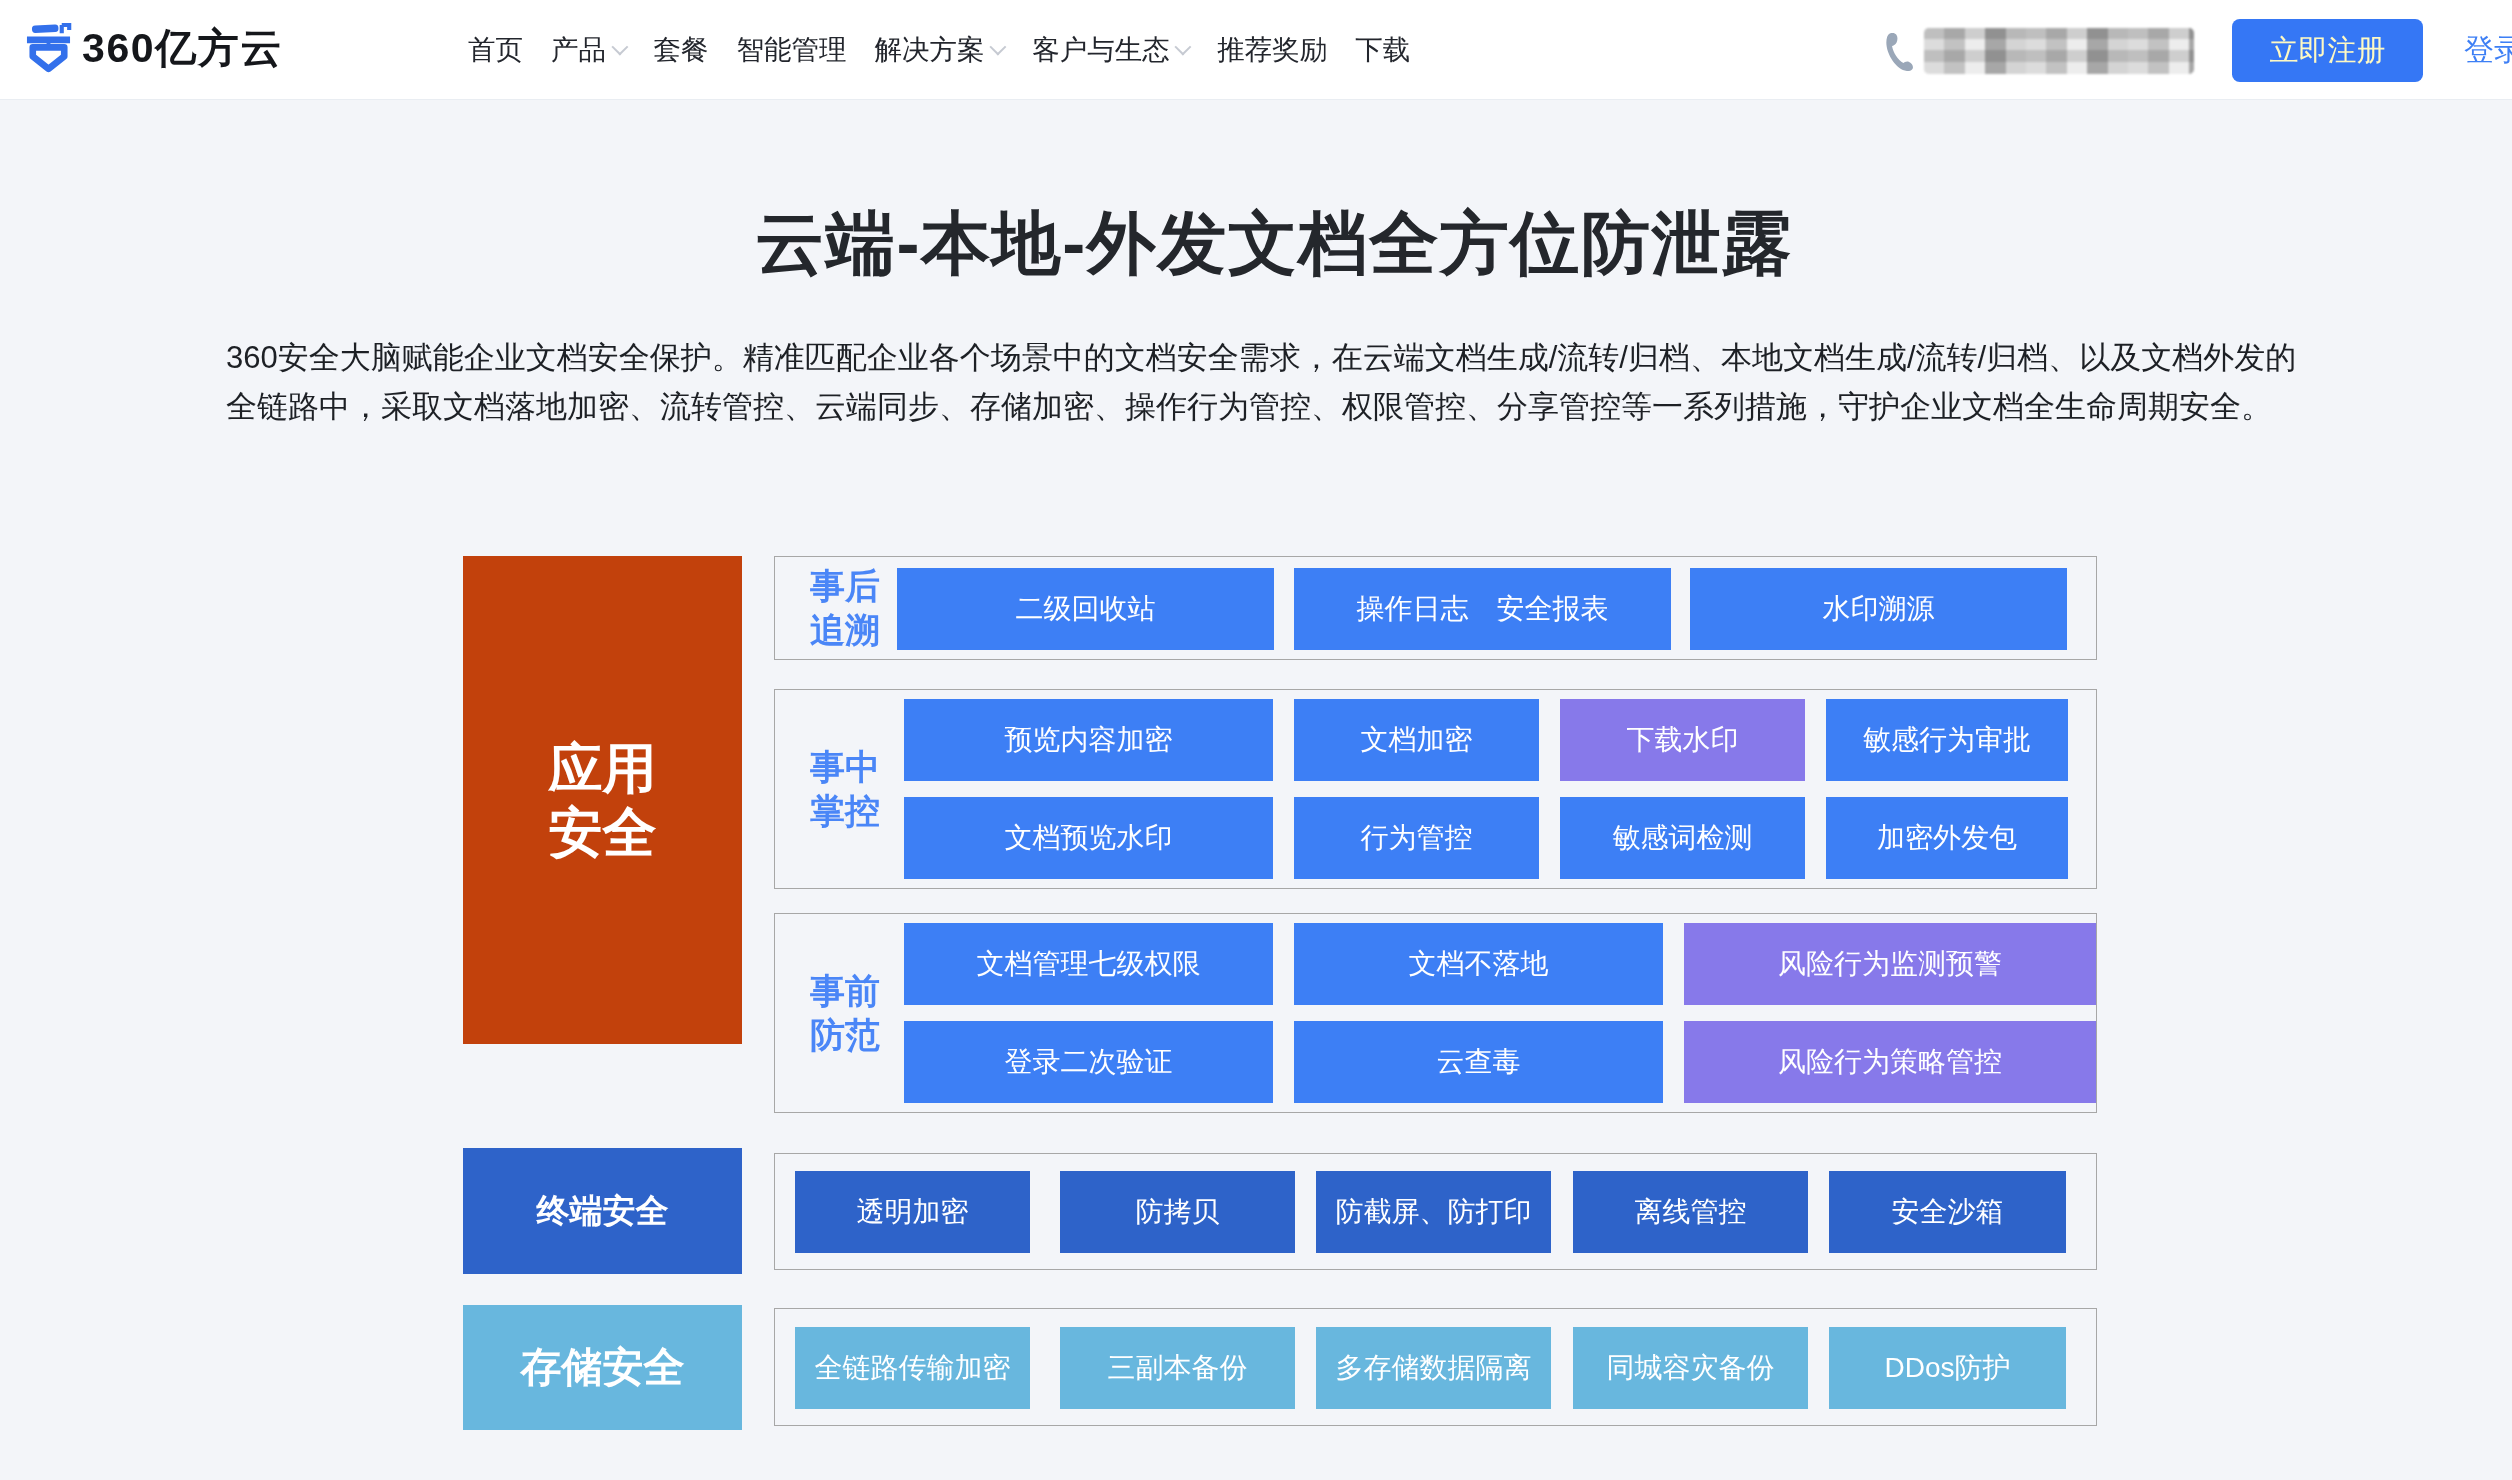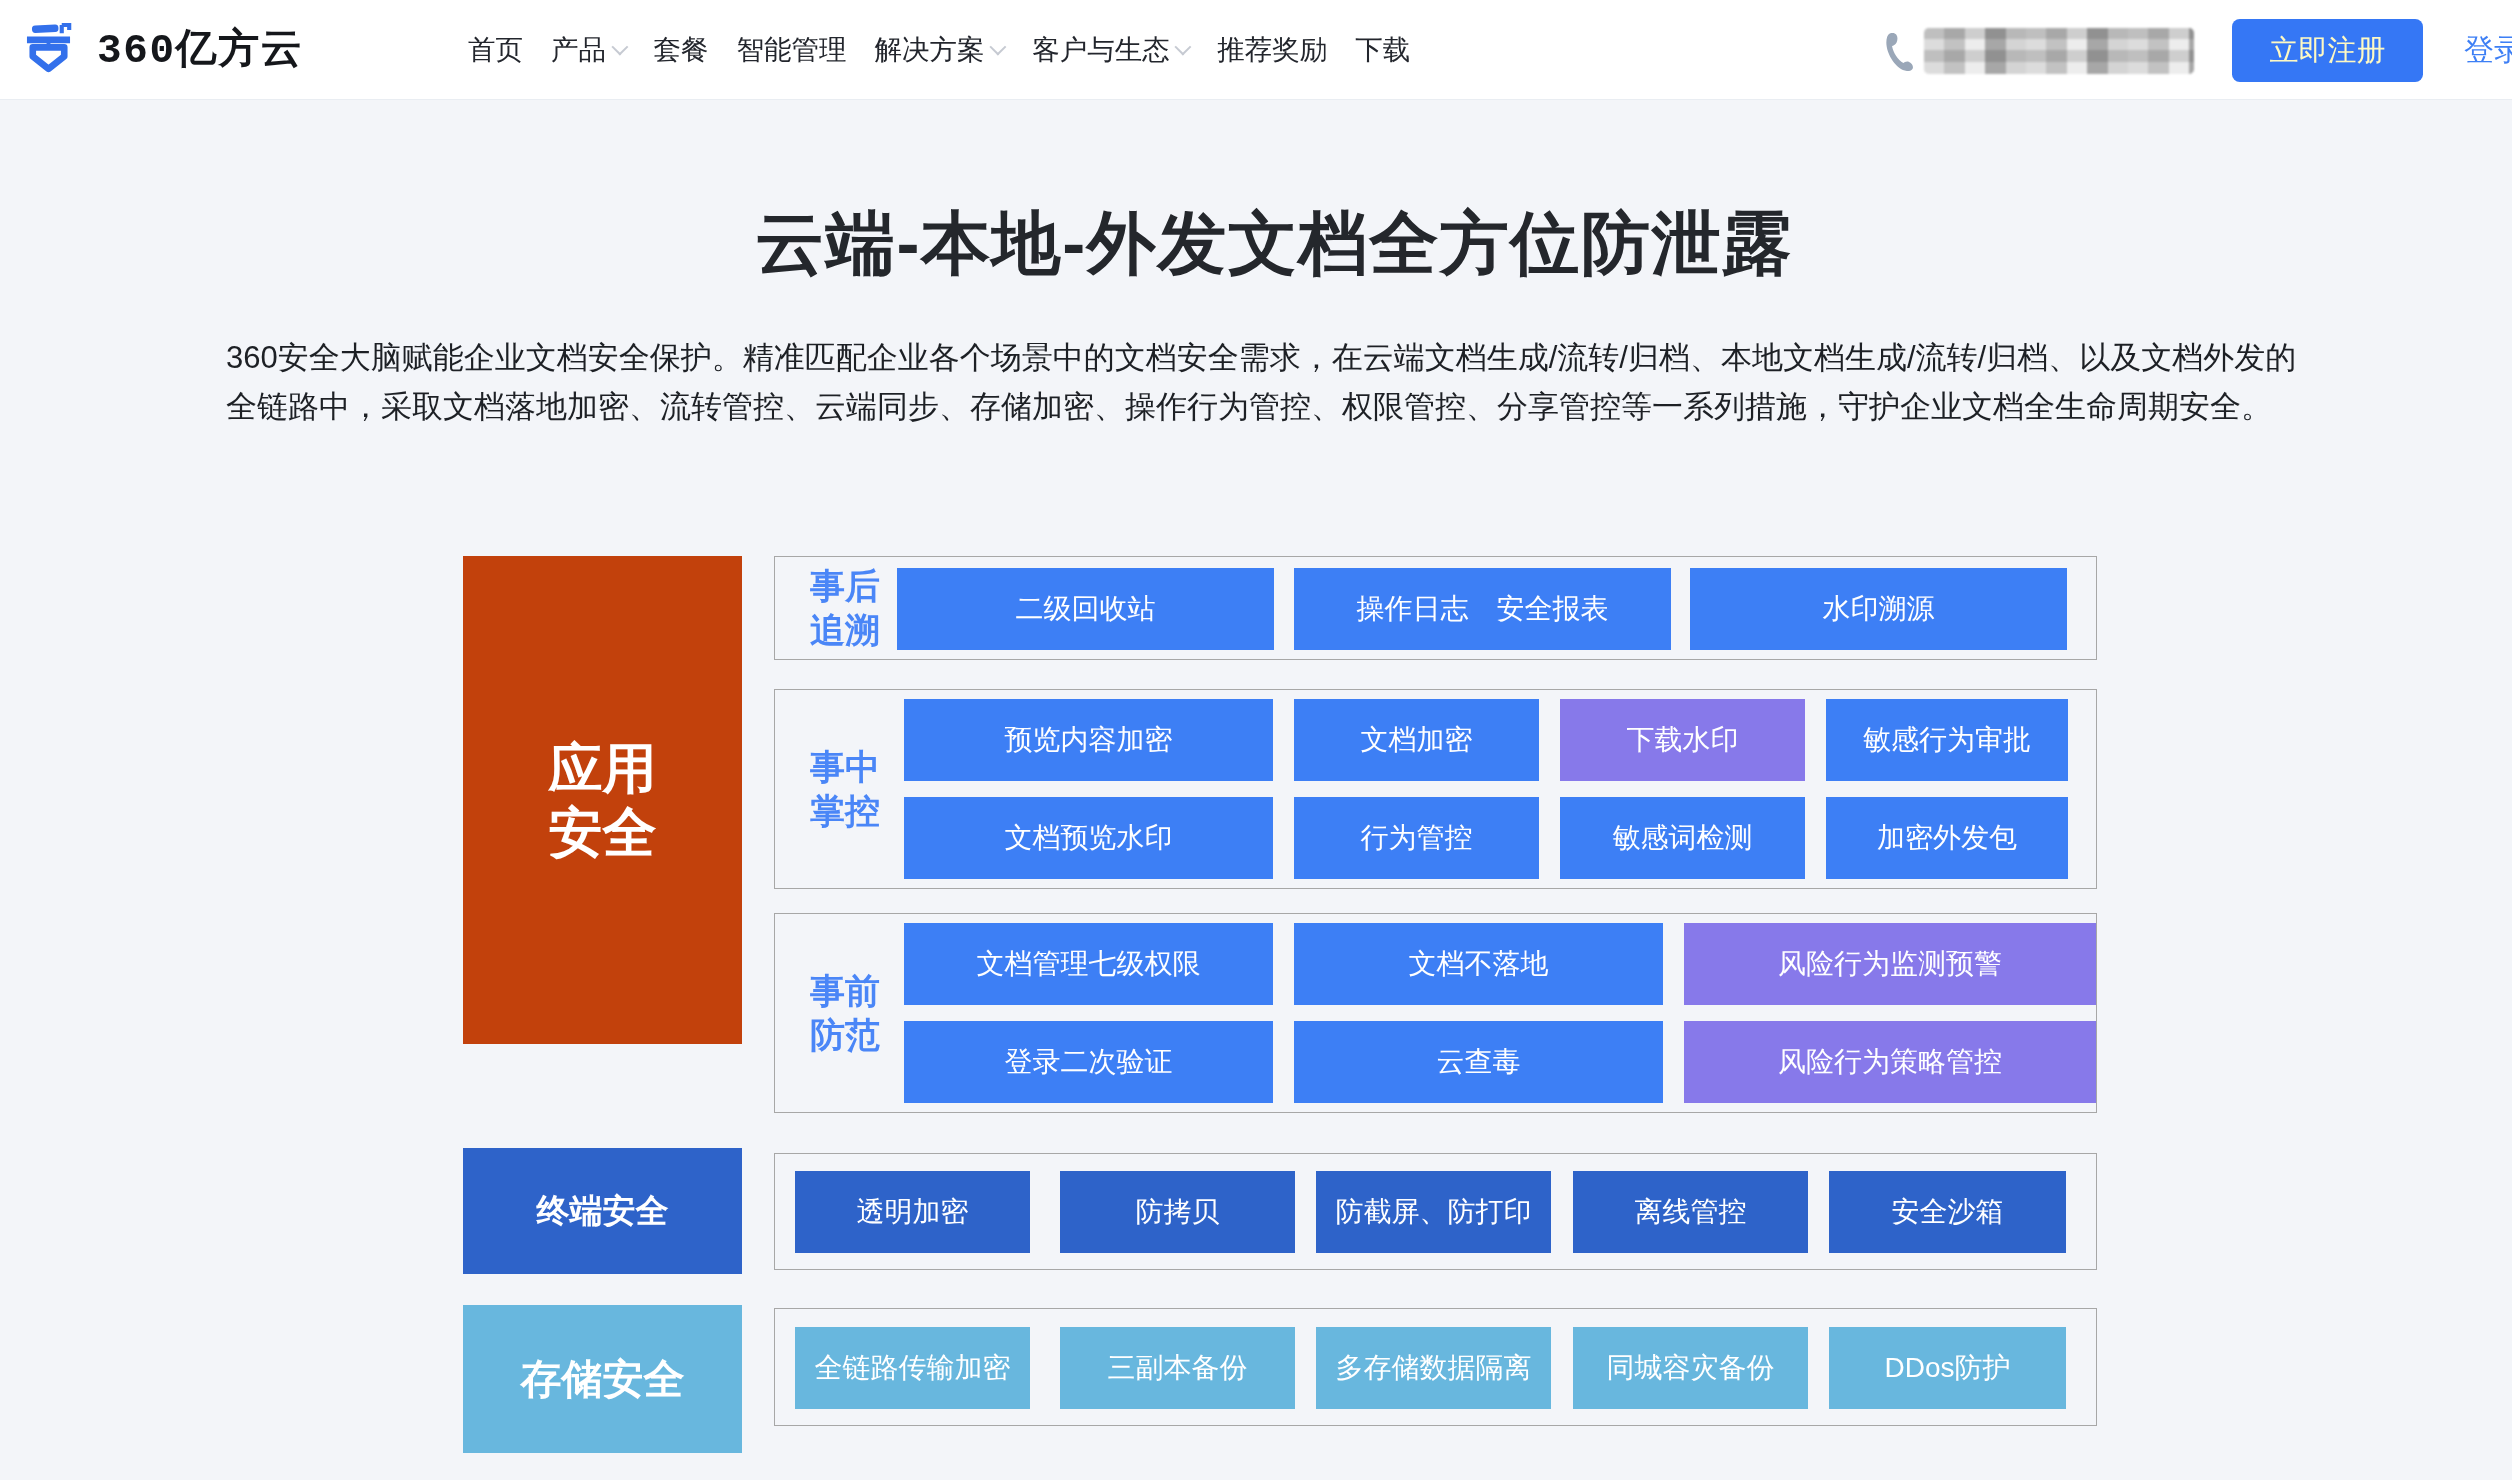--- a/index.html
+++ b/index.html
@@ -10,21 +10,21 @@
     font-family:"Liberation Sans", sans-serif;
     overflow:hidden;
     color:#23262d;
   }
 
   
   .header {
     position:absolute; left:0; top:0; width:2512px; height:100px;
     background:#ffffff; border-bottom:1.6px solid #e9edf2; z-index:5;
   }
-  .logo { position:absolute; left:22px; top:20.4px; display:flex; align-items:center; gap:22px; cursor:pointer;font-family:Liberation Mono, monospace; }
+  .logo { position:absolute; left:22px; top:20.4px; display:flex; align-items:center; gap:7px; cursor:pointer; }
   .logo-text { font-size:41px; font-weight:800; color:#15171b; letter-spacing:1.6px; }
 
   .nav { position:absolute; left:428px; top:0; height:100px; display:flex; align-items:center; gap:28px;margin-left:40px; }
   .nav-item { font-size:27.5px; color:#23262d; display:flex; align-items:center; gap:7.8px; cursor:pointer; white-space:nowrap; }
   .chev {
     width:11.8px; height:11.8px; margin-top:-6.3px;
     border-right:2.4px solid #c6cad2; border-bottom:2.4px solid #c6cad2;
     transform:rotate(45deg);
   }
 
@@ -64,21 +64,21 @@
   
   .diagram { position:absolute; left:463px; top:556px; width:1634px; height:874px; }
 
   .side-box {
     position:absolute; left:0; width:279px;
     display:flex; flex-direction:column; align-items:center; justify-content:center;
     color:#ffffff; font-weight:700; text-align:center;
   }
   .side-app     { top:0;    height:488px; background:#c2410c; font-size:54px; line-height:64px; }
   .side-term    { top:592px; height:126px; background:#2e63c9; font-size:33px; }
-  .side-storage { top:749px; height:148px; background:#68b7de; font-size:41px; }
+  .side-storage { top:749px; height:125px; background:#68b7de; font-size:41px; }
 
   .group { position:absolute; left:311px; width:1323px; border:1.6px solid #a7a7a7; }
   .group1 { top:0;    height:104px; }
   .group2 { top:133px; height:200px; }
   .group3 { top:357px; height:200px; }
   .group4 { top:597px; height:117px; }
   .group5 { top:752px; height:118px; }
 
   .group-label {
     position:absolute; left:35px; top:50%; transform:translateY(-50%);

